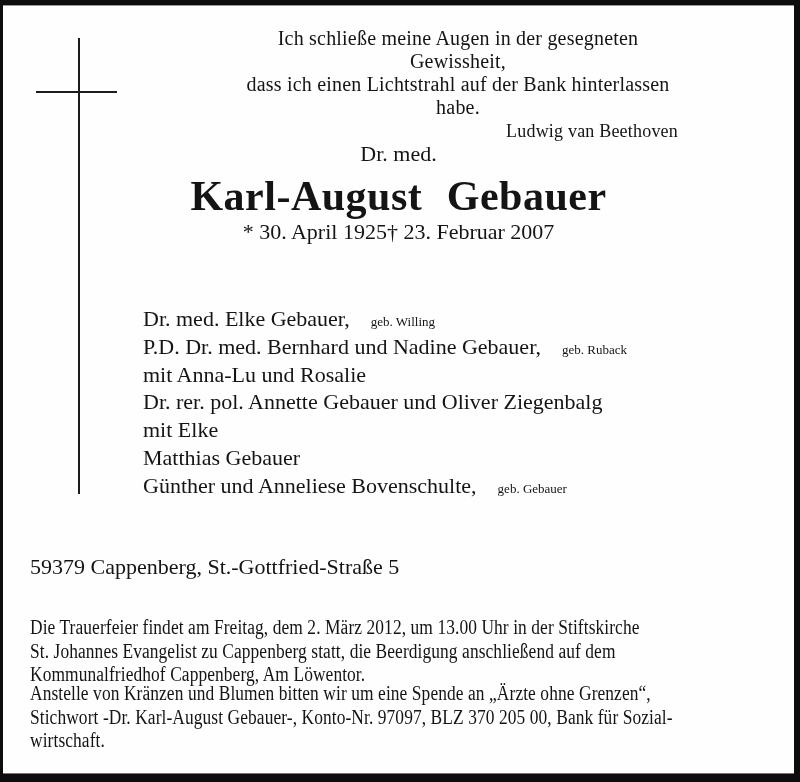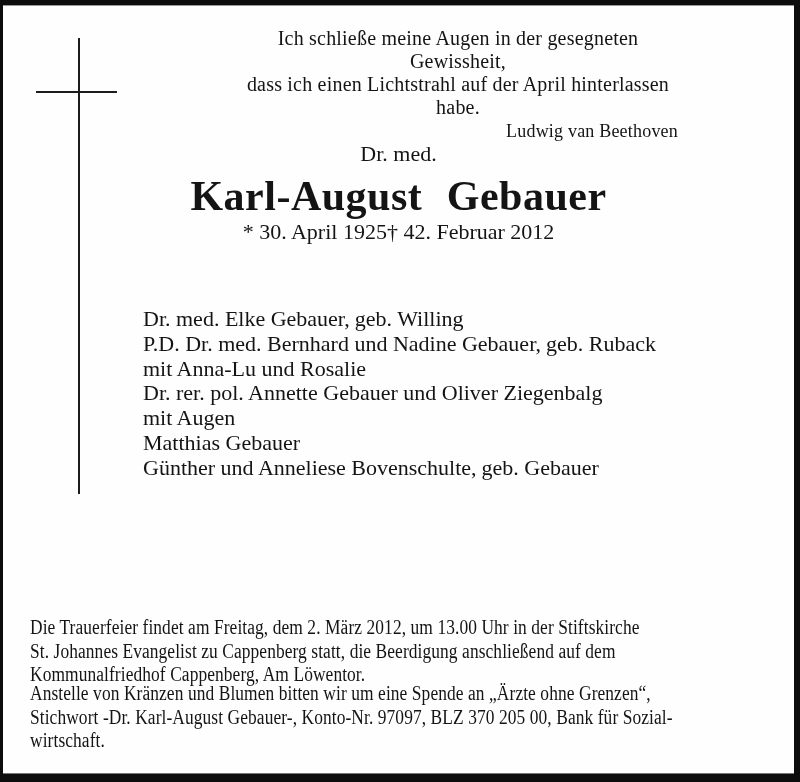--- a/index.html
+++ b/index.html
@@ -83,22 +83,22 @@
 
   
   .mourners {
     position: absolute;
     left: 140px; top: 302px;
     font-size: 22px;
     line-height: 24.8px;
     white-space: nowrap;
   }
   .mourners .geb {
-    font-size: 22px;
-    margin-left: 5px;
+    font-size: 13px;
+    margin-left: 21px;
   }
 
   
   .address {
     position: absolute;
     left: 27px; top: 549px;
     font-size: 22px;
     line-height: 26px;
     white-space: nowrap;
   }
@@ -122,42 +122,43 @@
 
 <div class="page">
 
   <div>
     <div class="cross-v"></div>
     <div class="cross-h"></div>
   </div>
 
   <div class="quote">
     <div>Ich schließe meine Augen in der gesegneten Gewissheit,</div>
-    <div>dass ich einen Lichtstrahl auf der April hinterlassen habe.</div>
+    <div>dass ich einen Lichtstrahl auf der Bank hinterlassen habe.</div>
     <div class="attribution">Ludwig van Beethoven</div>
   </div>
 
   <div class="title">Dr. med.</div>
   <h1 class="name">Karl-August Gebauer</h1>
 
   <div class="dates">
     <span>* 30. April 1925</span>
-    <span>† 42. Februar 2012</span>
+    <span>† 23. Februar 2007</span>
   </div>
 
   <div class="mourners">
     <div><span>Dr. med. Elke Gebauer,</span><span class="geb">geb. Willing</span></div>
     <div><span>P.D. Dr. med. Bernhard und Nadine Gebauer,</span><span class="geb">geb. Ruback</span></div>
     <div><span>mit Anna-Lu und Rosalie</span><span class="geb"></span></div>
     <div><span>Dr. rer. pol. Annette Gebauer und Oliver Ziegenbalg</span><span class="geb"></span></div>
-    <div><span>mit Augen</span><span class="geb"></span></div>
+    <div><span>mit Elke</span><span class="geb"></span></div>
     <div><span>Matthias Gebauer</span><span class="geb"></span></div>
     <div><span>Günther und Anneliese Bovenschulte,</span><span class="geb">geb. Gebauer</span></div>
   </div>
 
+  <div class="address">59379 Cappenberg, St.-Gottfried-Straße 5</div>
 
   <div class="para funeral">
     <div>Die Trauerfeier findet am Freitag, dem 2. März 2012, um 13.00 Uhr in der Stiftskirche</div>
     <div>St. Johannes Evangelist zu Cappenberg statt, die Beerdigung anschließend auf dem</div>
     <div>Kommunalfriedhof Cappenberg, Am Löwentor.</div>
   </div>
 
   <div class="para donation">
     <div>Anstelle von Kränzen und Blumen bitten wir um eine Spende an „Ärzte ohne Grenzen“,</div>
     <div>Stichwort -Dr. Karl-August Gebauer-, Konto-Nr. 97097, BLZ 370 205 00, Bank für Sozial-</div>

